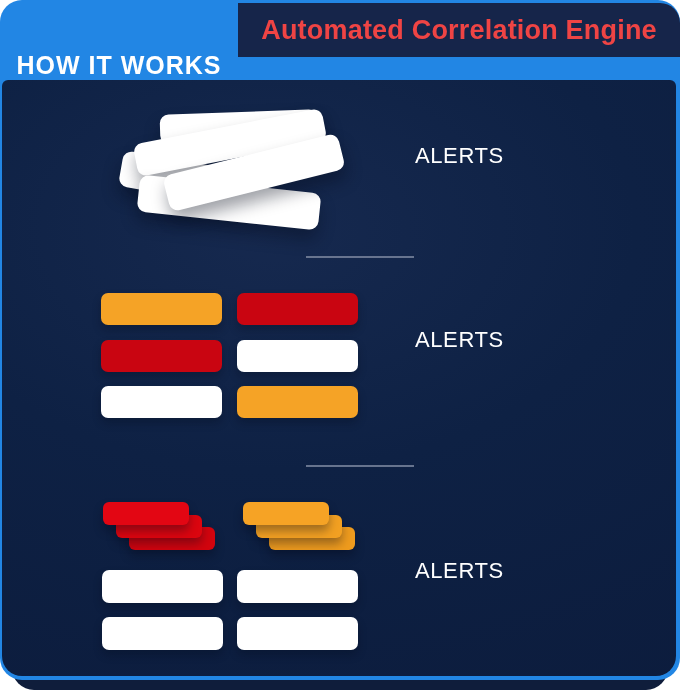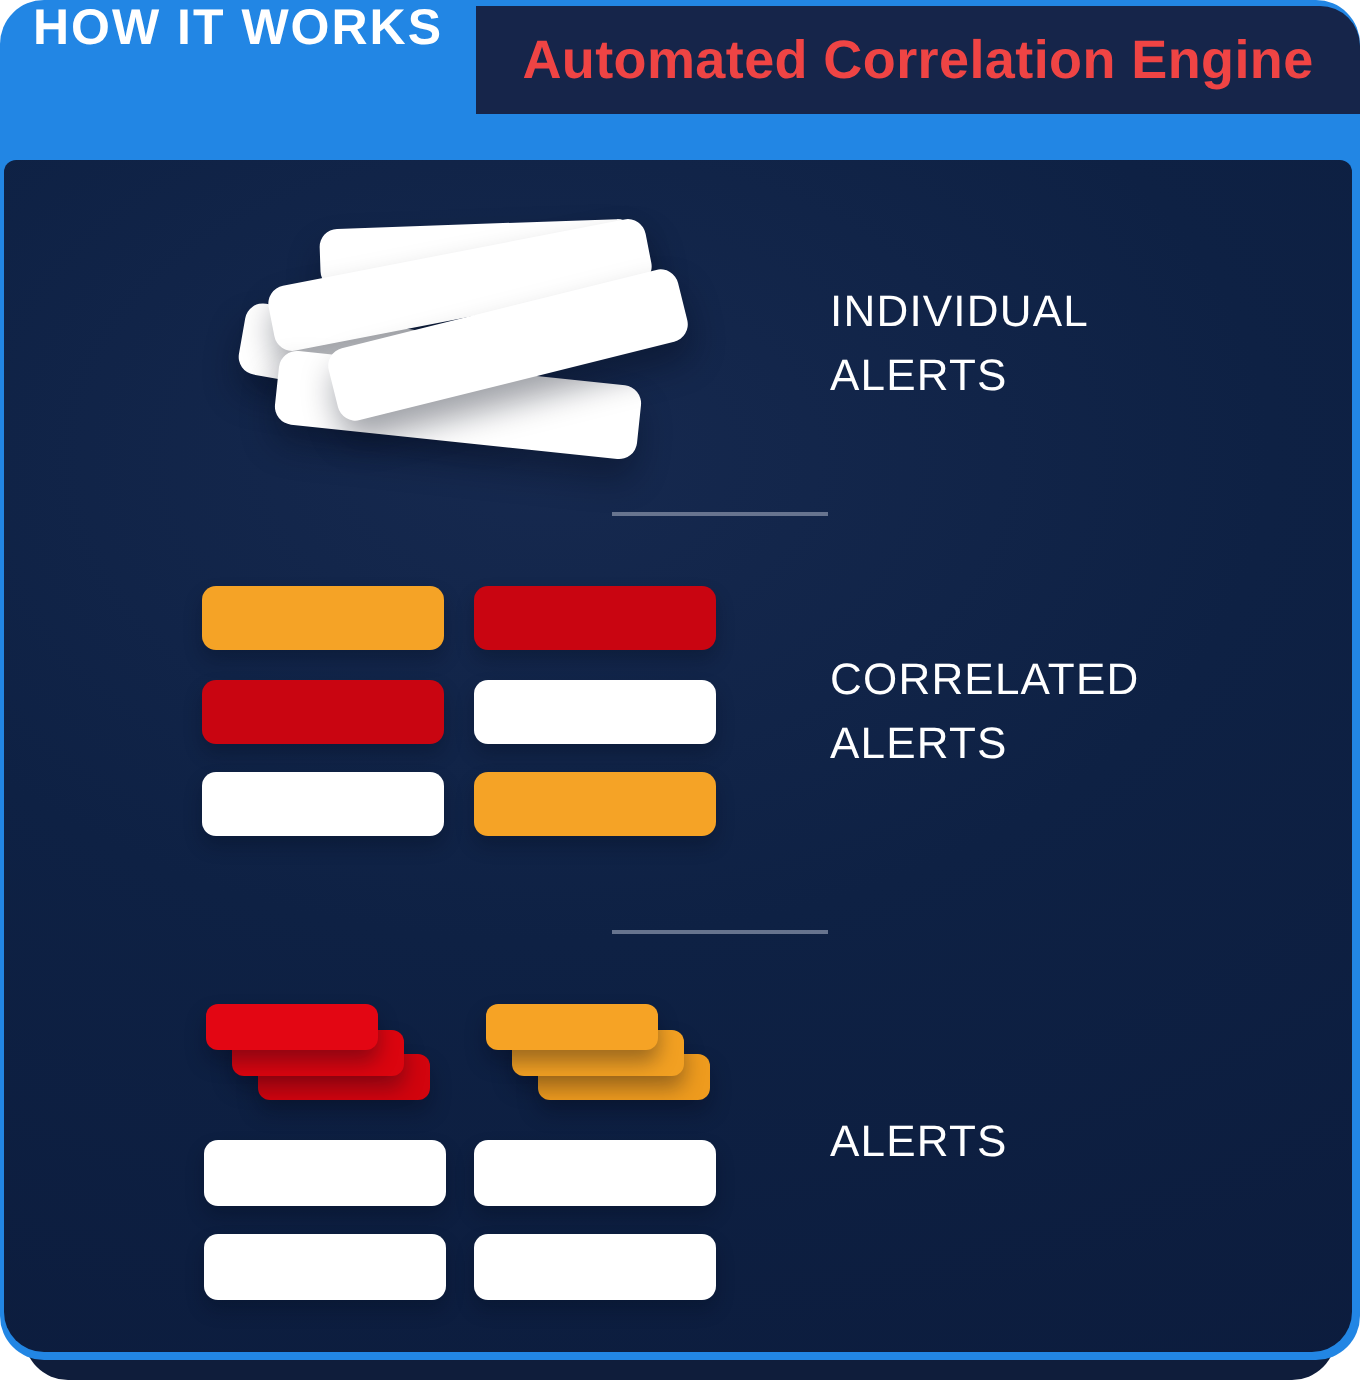--- a/index.html
+++ b/index.html
@@ -21,21 +21,21 @@
   .frame {
     position: absolute;
     left: 0; right: 0; top: 0; height: 680px;
     background: var(--blue);
     border-radius: 22px;
     z-index: 1;
   }
   .tab {
     position: absolute;
     left: 0; top: 0; width: 238px; height: 80px;
-    display: flex; align-items: flex-start; justify-content: center;
+    display: flex; align-items: flex-end; justify-content: center;
     color: #ffffff;
     font-size: 25px; font-weight: bold; letter-spacing: 1px;
     white-space: nowrap;
   }
   .title-box {
     position: absolute;
     left: 238px; right: 0; top: 3px; height: 54px;
     background: var(--header_navy);
     border-radius: 0 20px 0 0;
     display: flex; align-items: center; justify-content: center;
@@ -109,37 +109,35 @@
 
       <div id="scatter">
           <div class="scatter-bar" style="left: 118px; top: 82px; width: 138px; height: 36px; z-index: 1; transform: rotate(10deg);"></div>
           <div class="scatter-bar" style="left: 158px; top: 32px; width: 158px; height: 30px; z-index: 2; transform: rotate(-2deg);"></div>
           <div class="scatter-bar" style="left: 132px; top: 46px; width: 192px; height: 33px; z-index: 3; transform: rotate(-11deg);"></div>
           <div class="scatter-bar" style="left: 136px; top: 104px; width: 182px; height: 37px; z-index: 4; transform: rotate(6deg);"></div>
           <div class="scatter-bar" style="left: 162px; top: 74px; width: 180px; height: 37px; z-index: 5; transform: rotate(-14deg);"></div>
         </div>
 
       <div class="section-label" id="label-individual">
-        <span>INDIVIDUAL</span>
         <span>ALERTS</span>
       </div>
 
       <div class="divider" id="divider-1"></div>
 
       <div id="correlated-grid">
           <div class="alert-bar" style="left: 99px; top: 213px; width: 121px; height: 32px; z-index: 1; background: rgb(245, 163, 38);"></div>
           <div class="alert-bar" style="left: 235px; top: 213px; width: 121px; height: 32px; z-index: 1; background: rgb(201, 5, 17);"></div>
           <div class="alert-bar" style="left: 99px; top: 260px; width: 121px; height: 32px; z-index: 1; background: rgb(201, 5, 17);"></div>
           <div class="alert-bar" style="left: 235px; top: 260px; width: 121px; height: 32px; z-index: 1; background: rgb(255, 255, 255);"></div>
           <div class="alert-bar" style="left: 99px; top: 306px; width: 121px; height: 32px; z-index: 1; background: rgb(255, 255, 255);"></div>
           <div class="alert-bar" style="left: 235px; top: 306px; width: 121px; height: 32px; z-index: 1; background: rgb(245, 163, 38);"></div>
         </div>
 
       <div class="section-label" id="label-correlated">
-        <span>CORRELATED</span>
         <span>ALERTS</span>
       </div>
 
       <div class="divider" id="divider-2"></div>
 
       <div id="priority-stacks">
           <div class="stack-bar" style="left: 101px; top: 422px; width: 86px; height: 23px; z-index: 3; background: rgb(227, 6, 19);"></div>
           <div class="stack-bar" style="left: 114px; top: 434.5px; width: 86px; height: 23px; z-index: 2; background: rgb(219, 5, 15);"></div>
           <div class="stack-bar" style="left: 127px; top: 447px; width: 86px; height: 23px; z-index: 1; background: rgb(210, 4, 14);"></div>
           <div class="stack-bar" style="left: 241px; top: 422px; width: 86px; height: 23px; z-index: 3; background: rgb(246, 163, 37);"></div>

